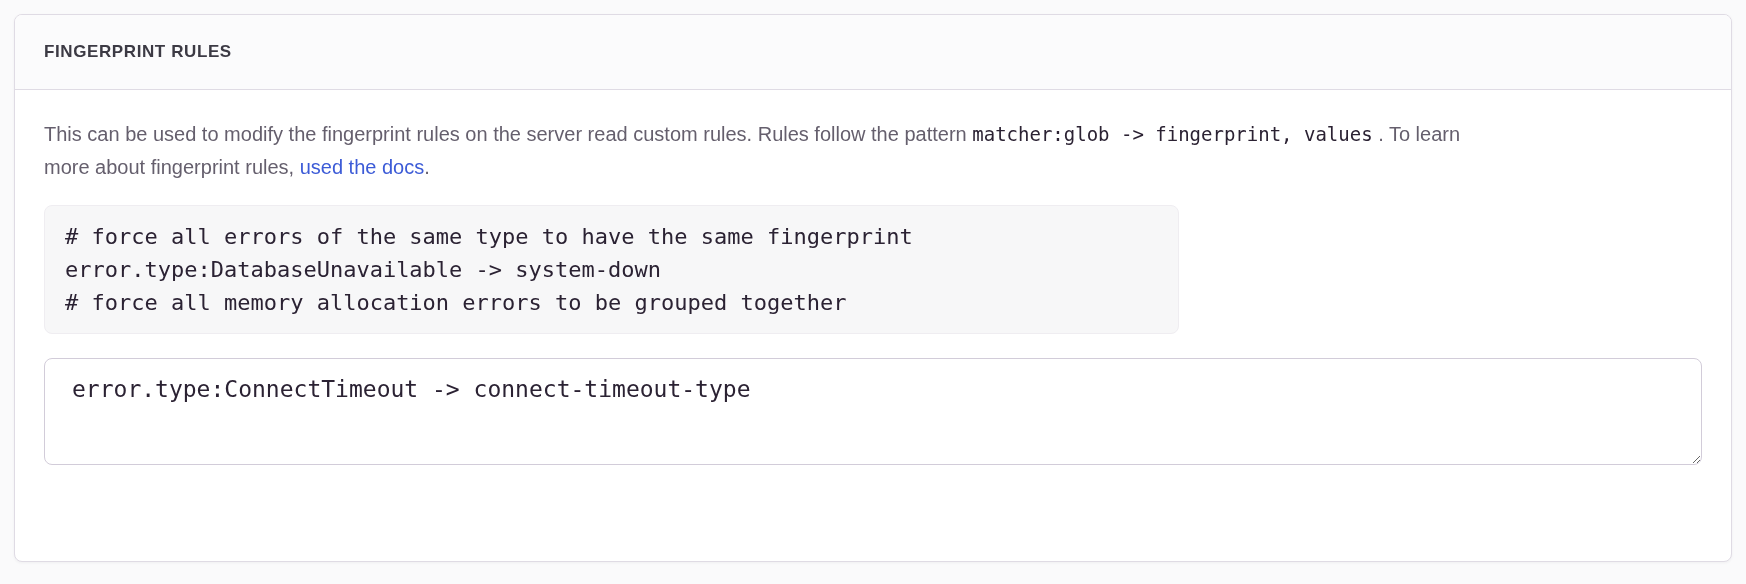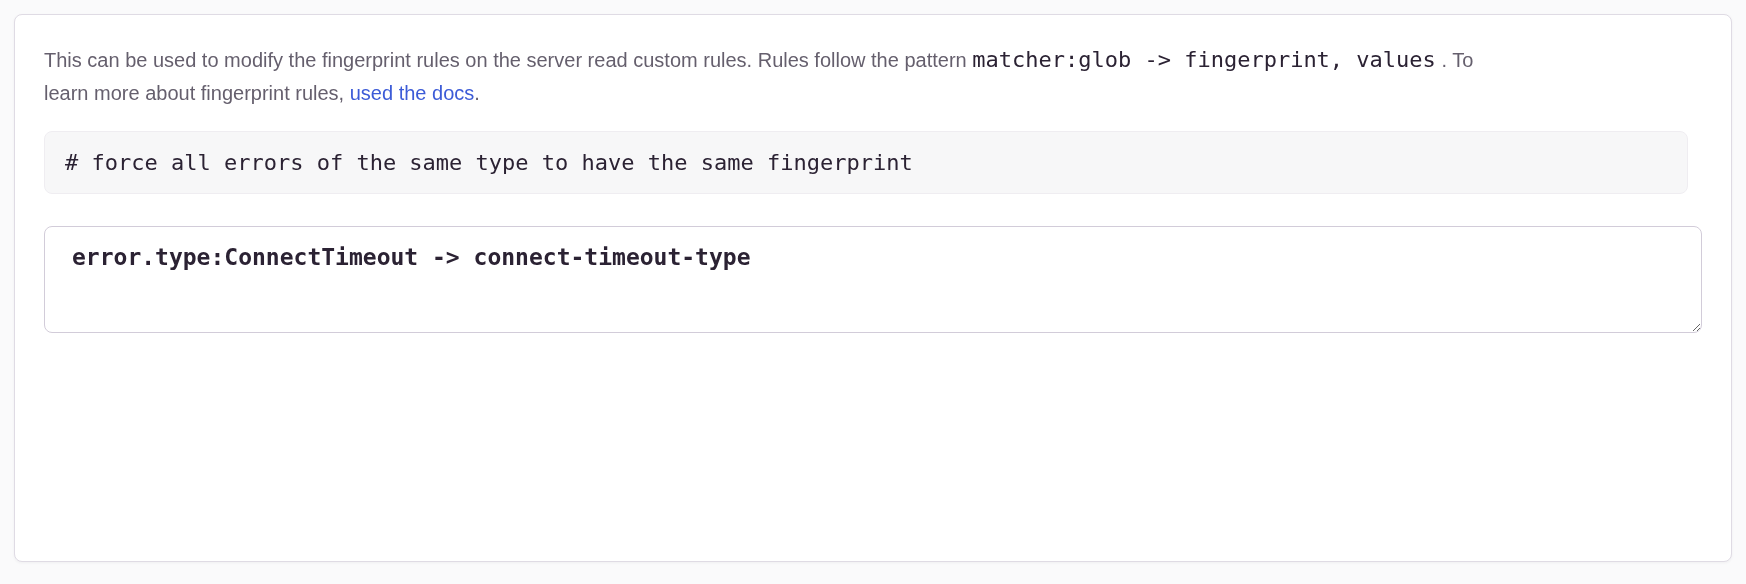--- a/index.html
+++ b/index.html
@@ -44,74 +44,76 @@
 
   .description {
     font-size: 20px;
     line-height: 33px;
     color: var(--body-text, #655f6d);
     max-width: 1450px;
   }
 
   .inline-code {
     font-family: "DejaVu Sans Mono", "Liberation Mono", monospace;
-    font-size: 22px;
+    font-size: 19px;
     color: var(--code-text, #2b2233);
   }
 
   .docs-link {
     color: var(--link, #3c5bd7);
     text-decoration: none;
     cursor: pointer;
   }
 
   .example-block {
     margin-top: 21px;
-    width: 1644px;
+    width: 1135px;
     background: var(--code-bg, #f7f7f8);
     border: 1px solid #efedf1;
     border-radius: 8px;
     padding: 14px 20px;
     font-family: "DejaVu Sans Mono", "Liberation Mono", monospace;
     font-size: 22px;
     line-height: 33px;
     color: var(--code-text, #2b2233);
   }
 
   .example-line { white-space: pre; }
 
   .rules-textarea {
     display: block;
-    margin-top: 32px;
+    margin-top: 24px;
     width: 100%;
     height: 107px;
     background: #ffffff;
     border: 1px solid var(--input-border, #d2ccd9);
     border-radius: 8px;
     padding: 15px 27px;
     font-family: "DejaVu Sans Mono", "Liberation Mono", monospace;
     font-size: 23px;
     line-height: 31px;
     color: var(--code-text, #2b2233);
     resize: vertical;
     outline: none;
     white-space: pre;
     overflow: auto;
-    font-weight: bold;
   }
 </style>
 </head>
 <body>
 
 <section class="panel">
 
+  <header class="panel-header">
+    <h2 class="panel-title">FINGERPRINT RULES</h2>
+  </header>
 
   <div class="panel-body">
 
     <p class="description"><span>This can be used to modify the fingerprint rules on the server read custom rules. Rules follow the pattern </span><code class="inline-code">matcher:glob -&gt; fingerprint, values</code><span> . To learn more about fingerprint rules, </span><a class="docs-link" href="#">used the docs</a><span>.</span></p>
 
-    <pre class="example-block"><div class="example-line"># force all errors of the same type to have the same fingerprint</div></pre>
+    <pre class="example-block"><div class="example-line"># force all errors of the same type to have the same fingerprint</div><div class="example-line">error.type:DatabaseUnavailable -&gt; system-down</div><div class="example-line"># force all memory allocation errors to be grouped together</div></pre>
 
     <textarea class="rules-textarea" spellcheck="false" style="">error.type:ConnectTimeout -&gt; connect-timeout-type</textarea>
 
   </div>
 
 </section>
 
 </body></html>

